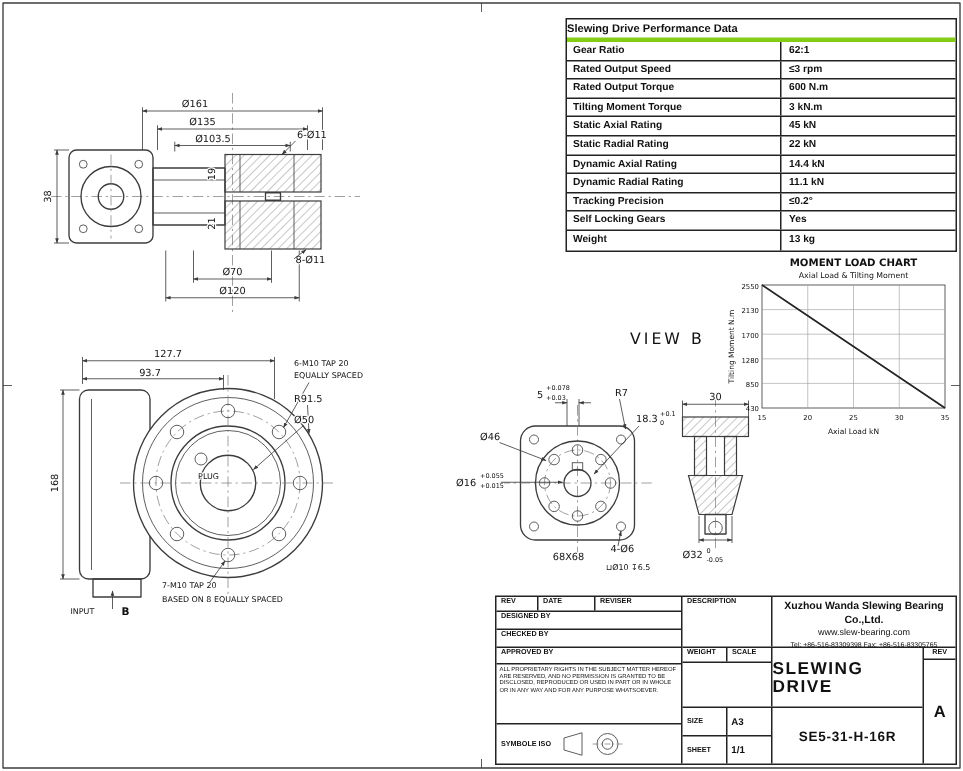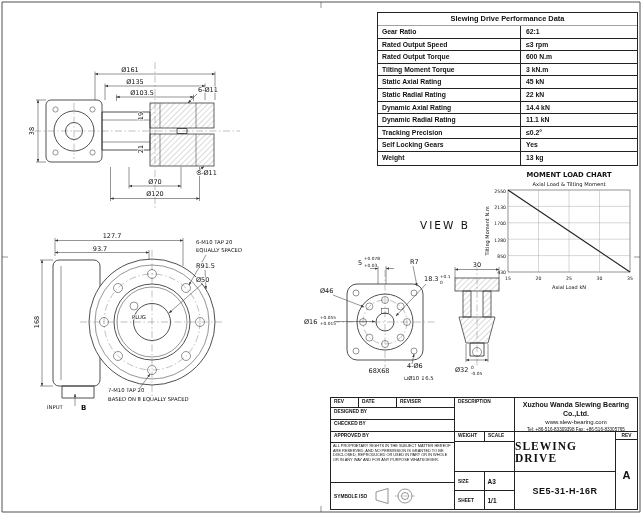--- a/index.html
+++ b/index.html
@@ -19,21 +19,21 @@
   text.vlabel{font-size:10.5px;letter-spacing:2px;}
   text.ctitle{font-size:6.8px;font-weight:bold;}
   text.csub{font-size:5.2px;}
   text.ctick{font-size:4.6px;}
   text.caxis{font-size:5px;}
   text.binput{font-size:7px;font-weight:bold;}
 
   
   .perf{position:absolute;left:377px;top:12px;width:259px;border:1px solid #222;
         font-size:6.8px;font-weight:bold;line-height:12.4px;background:#fff;}
-  .perf-title{height:12px;line-height:12px;text-align:center;font-size:7.4px;border-bottom:1px solid #84cc16;}
+  .perf-title{height:12px;line-height:12px;text-align:left;font-size:7.4px;border-bottom:3px solid #84cc16;}
   .perf-row{display:flex;height:12.6px;border-bottom:1px solid #222;box-sizing:border-box;}
   .perf-row:last-child{border-bottom:none;}
   .perf-label{width:143px;border-right:1px solid #222;padding-left:4px;box-sizing:border-box;overflow:hidden;}
   .perf-value{flex:1;padding-left:5px;overflow:hidden;}
 
   
   .tb{position:absolute;left:330px;top:397px;width:308px;height:113px;border:1px solid #222;
       display:flex;background:#fff;box-sizing:border-box;}
   .tb,.tb *{box-sizing:border-box;}
   .tb-left{width:124px;border-right:1px solid #222;display:flex;flex-direction:column;}
@@ -50,21 +50,21 @@
   .tb-company .c2{font-size:6px;line-height:8px;}
   .tb-company .c3{font-size:4.6px;line-height:7px;}
   .tb-lower{flex:1;display:flex;}
   .tb-lower-main{flex:1;display:flex;flex-direction:column;}
   .tb-r2{height:40px;border-bottom:1px solid #222;display:flex;}
   .tb-ws{width:60px;border-right:1px solid #222;display:flex;flex-direction:column;}
   .tb-ws-head{display:flex;height:10px;border-bottom:1px solid #222;font-size:4.8px;font-weight:bold;}
   .tb-ws-head div{border-right:1px solid #222;width:30px;padding:1px 0 0 3px;}
   .tb-ws-head div:last-child{border-right:none;flex:1;}
   .tb-title-cell{flex:1;display:flex;align-items:center;justify-content:center;
-                 font-size:11.5px;font-weight:bold;letter-spacing:1px;font-family:Liberation Serif, serif;}
+                 font-size:11.5px;font-weight:bold;letter-spacing:1px;}
   .tb-r3{flex:1;display:flex;}
   .tb-size{width:60px;border-right:1px solid #222;display:grid;
            grid-template-columns:1fr 1fr;grid-template-rows:1fr 1fr;font-size:4.8px;font-weight:bold;}
   .tb-size div{border-right:1px solid #222;border-bottom:1px solid #222;padding:1px 0 0 3px;display:flex;align-items:center;}
   .tb-size div:nth-child(2n){border-right:none;font-size:6.5px;}
   .tb-size div:nth-child(n+3){border-bottom:none;}
   .tb-part{flex:1;display:flex;align-items:center;justify-content:center;font-size:9px;font-weight:bold;letter-spacing:0.5px;}
   .tb-revcol{width:22px;border-left:1px solid #222;display:flex;flex-direction:column;align-items:center;}
   .tb-revcol .rl{font-size:4.8px;font-weight:bold;width:100%;text-align:center;border-bottom:1px solid #222;padding:1px 0;}
   .tb-revcol .rv{flex:1;display:flex;align-items:center;font-size:11px;font-weight:bold;}

